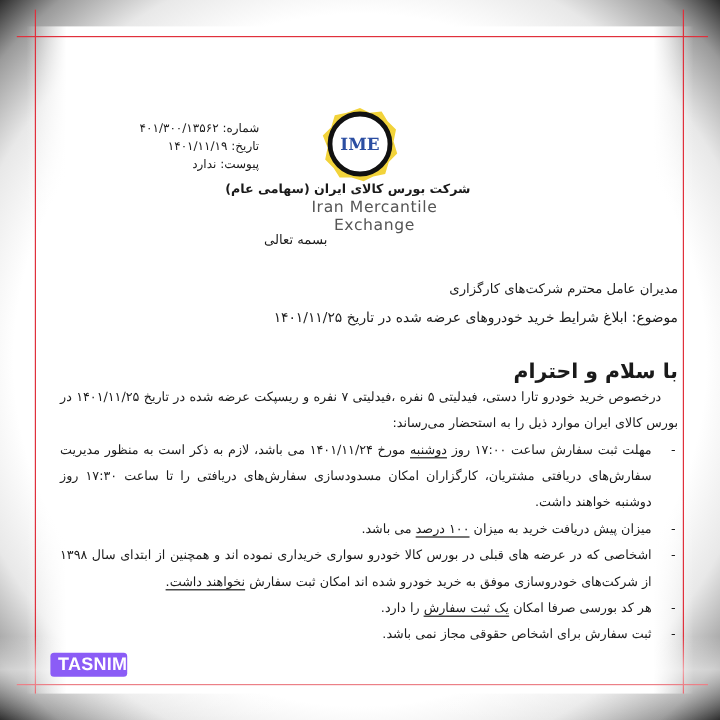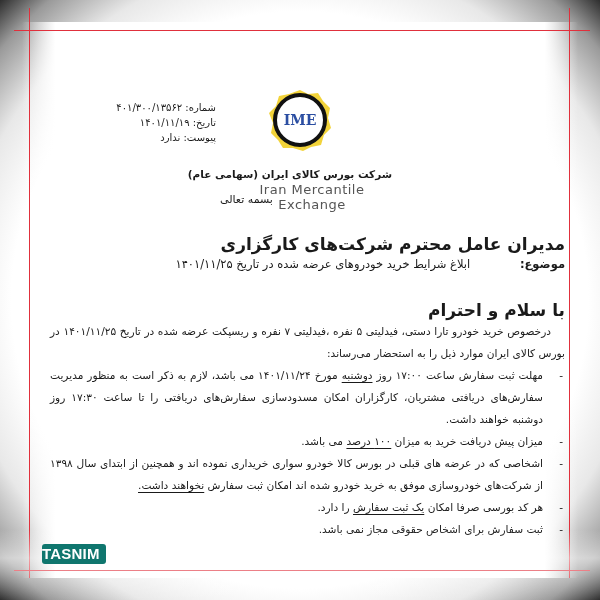--- a/index.html
+++ b/index.html
@@ -25,56 +25,56 @@
   .meta {
     position:absolute; left:66px; top:100px; width:150px;
     font-size:10px; line-height:15px; text-align:right;
   }
   .meta div { white-space:nowrap; }
 
   .logo {
     position:absolute; left:268px; top:88px; width:64px; height:64px;
   }
   .company {
-    position:absolute; left:232px; top:152px; width:160px; text-align:center;margin-top:16px;
+    position:absolute; left:232px; top:152px; width:160px; text-align:center;
   }
   .company .fa { font-size:10.5px; font-weight:bold; color:#1a1a1a; white-space:nowrap; }
   .company .en { font-size:13px; letter-spacing:0.5px; color:#555; direction:ltr; margin-top:2px; }
 
   .bismillah {
     position:absolute; left:220px; top:193px; width:160px; text-align:left; font-size:11px;
   }
 
   .addressee {
-    position:absolute; right:35px; top:234px; font-size:17px; font-weight:bold; white-space:nowrap;margin-left:32px;
+    position:absolute; right:35px; top:234px; font-size:11px; font-weight:normal; white-space:nowrap;margin-left:32px;
   }
   .subject {
     position:absolute; right:35px; top:257px; font-size:11.5px; white-space:nowrap;
   }
-  .subject b { font-weight:bold;margin-left:46px; }
+  .subject b { font-weight:normal; }
 
   .greeting {
     position:absolute; right:35px; top:300px; font-size:17px; font-weight:bold; white-space:nowrap;
   }
 
   .body {
     position:absolute; right:35px; left:50px; top:320px;
     font-size:10.6px; line-height:22px; text-align:justify;
   }
   .body p { margin:0; text-indent:14px; }
   .body ul { list-style:none; margin:0; padding:0 22px 0 0; }
   .body li { position:relative; }
   .body li .dash { position:absolute; right:-20px; top:0; }
   .u { text-decoration:underline; text-underline-offset:3px; }
 
   .tasnim {
     position:absolute; left:42px; top:544px; width:64px; height:20px;
-    background:#0f766e; border-radius:3px;
+    background:#8b5cf6; border-radius:3px;
     color:#fff; font-family:"Liberation Sans", sans-serif; font-weight:bold;
-    font-size:15px; line-height:20px; text-align:left; letter-spacing:0.2px;
+    font-size:15px; line-height:20px; text-align:right; letter-spacing:0.2px;
   }
   .fadebot {
     position:absolute; left:0; right:0; bottom:0; height:70px;
     background:linear-gradient(180deg, rgba(255,255,255,0) 0%, rgba(255,255,255,0.55) 40%, rgba(255,255,255,0) 100%);
     pointer-events:none;
   }
 </style>
 </head>
 <body>
 

